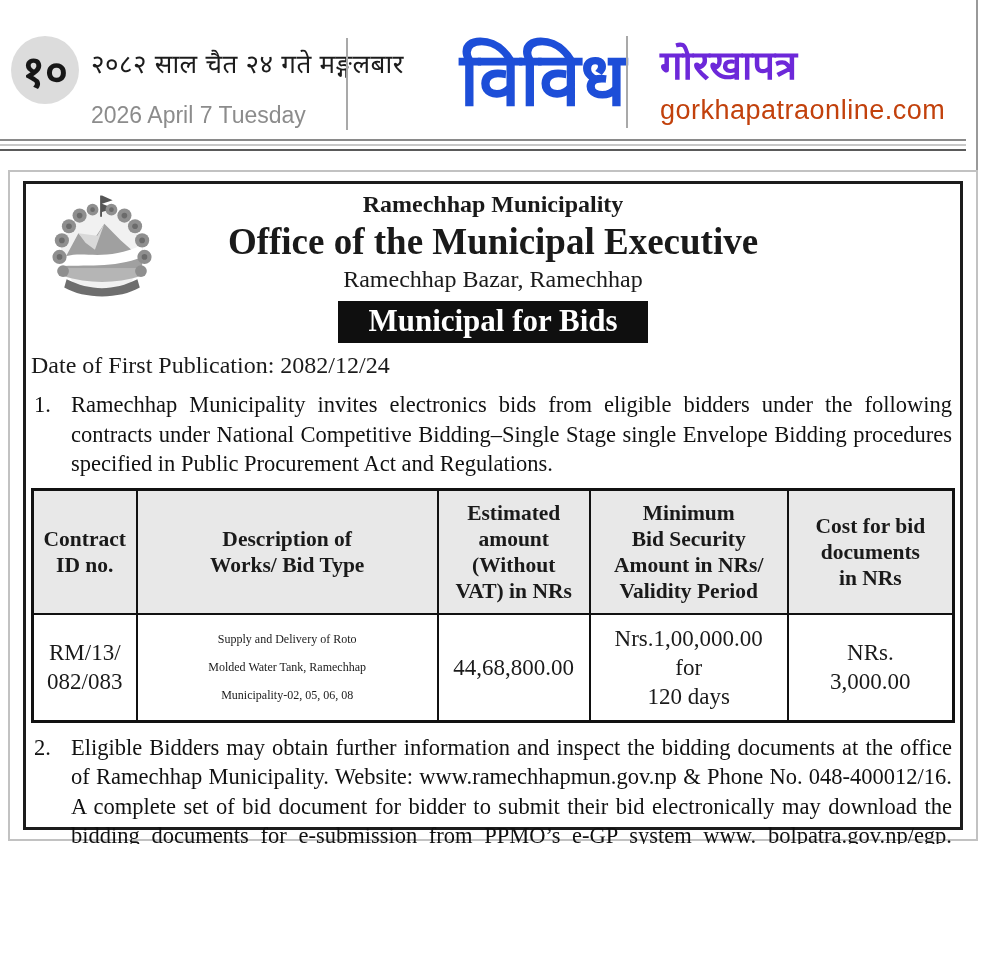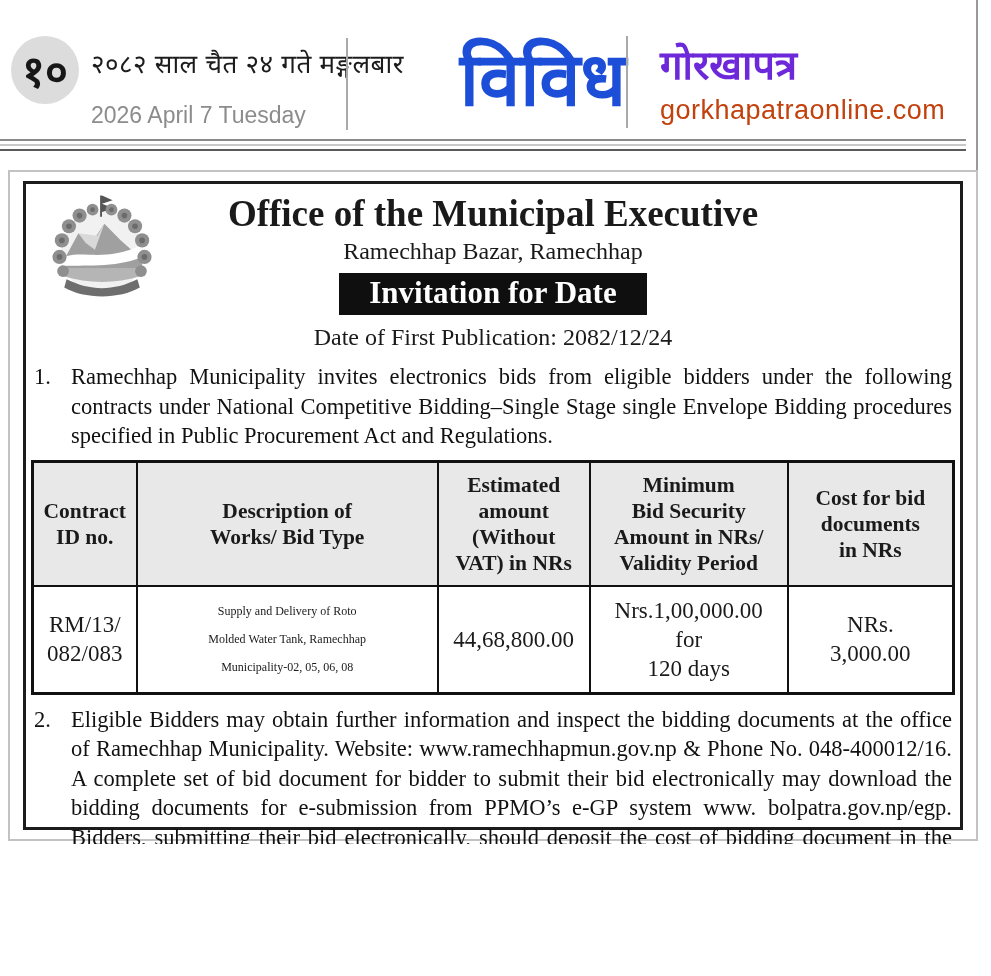--- a/index.html
+++ b/index.html
@@ -37,21 +37,21 @@
   .notice { position:absolute; left:13px; right:13px; top:9px; bottom:9px;
     border:3px solid #1c1c1c; background:#fff; padding:0 5px; }
   .notice-head { position:relative; padding-top:6px; }
   .emblem { position:absolute; left:12px; top:4px; width:118px; height:126px; }
   .t1 { text-align:center; font-size:24px; font-weight:700; line-height:28px; }
   .t2 { text-align:center; font-size:37px; font-weight:700; line-height:44px; margin-top:2px; }
   .t3 { text-align:center; font-size:24px; line-height:30px; }
   .banner-wrap { text-align:center; margin-top:7px; }
   .banner { display:inline-block; background:#0f0f0f; color:#ffffff; font-weight:700;
     font-size:31px; line-height:38px; padding:1px 30px 3px; }
-  .pubdate { text-align:center; font-size:24px; margin-top:7px; line-height:30px; }
+  .pubdate { font-size:24px; margin-top:7px; line-height:30px; }
   .item { display:flex; margin:10px 3px 0; font-size:22.5px; line-height:29.5px; color:#111; }
   .item .num { width:37px; flex:none; }
   .item .itext { flex:1; text-align:justify; }
   .officer { float:right; font-weight:700; }
   
   table.bids { width:100%; border-collapse:collapse; margin-top:9px; border:3px solid #111; }
   .bids th, .bids td { border:2px solid #111; text-align:center; vertical-align:middle;
     white-space:pre-line; }
   .bids th { background:#e8e8e8; font-size:21.5px; line-height:26px; font-weight:700;
     padding:9px 4px; }
@@ -122,26 +122,27 @@
               <circle cx="22" cy="32" r="2.4"></circle>
             <circle cx="31" cy="23" r="2.4"></circle>
               <circle cx="42" cy="18" r="2"></circle>
             <circle cx="86" cy="58" r="2.4"></circle>
               <circle cx="84" cy="44" r="2.4"></circle>
               <circle cx="78" cy="32" r="2.4"></circle>
             <circle cx="69" cy="23" r="2.4"></circle>
               <circle cx="58" cy="18" r="2"></circle>
           </g>
         </svg>
+        <div class="t1">Ramechhap Municipality</div>
         <div class="t2">Office of the Municipal Executive</div>
         <div class="t3">Ramechhap Bazar, Ramechhap</div>
       </div>
 
       <div class="banner-wrap">
-        <span class="banner">Invitation for Date</span>
+        <span class="banner">Municipal for Bids</span>
       </div>
 
       <div class="pubdate">Date of First Publication: 2082/12/24</div>
 
       <div class="item">
         <span class="num">1.</span>
         <div class="itext">Ramechhap Municipality invites electronics bids from eligible bidders under the following contracts under National Competitive Bidding–Single Stage single Envelope Bidding procedures specified in Public Procurement Act and Regulations.</div>
       </div>
 
       <table class="bids">

